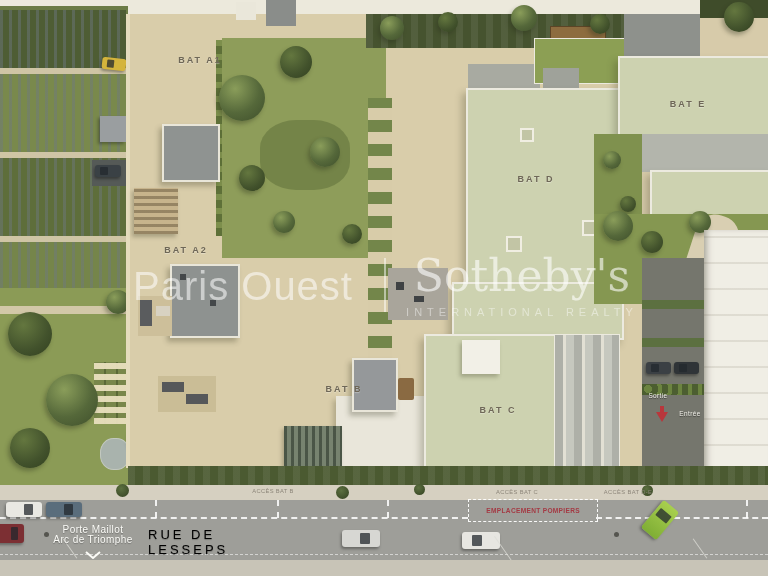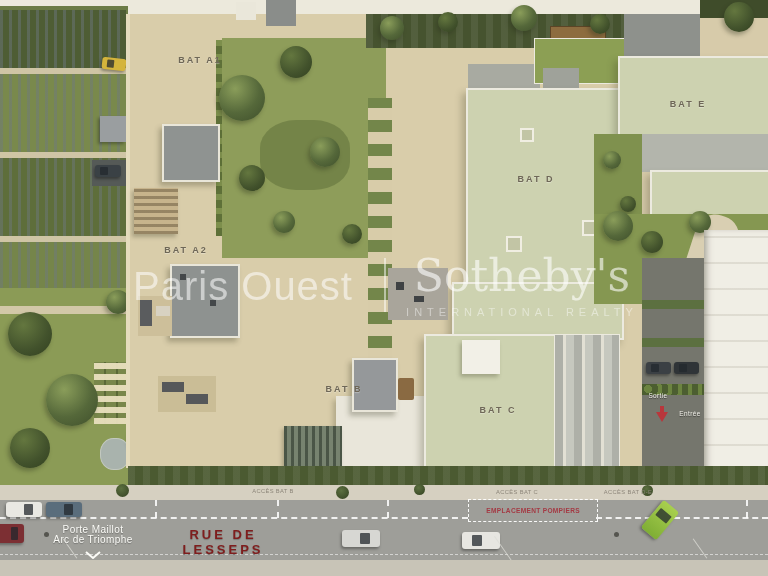--- a/index.html
+++ b/index.html
@@ -24,22 +24,22 @@
   .terr-stripes{background:repeating-linear-gradient(90deg,#aeb0a8 0 8px,#e2e0d4 8px 11px,#c6c8bf 11px 19px);}
   .pergola{background:repeating-linear-gradient(0deg, rgba(90,75,50,.45) 0 3px, rgba(0,0,0,0) 3px 7px), #c7b48c;}
   .pergola-dark{background:repeating-linear-gradient(90deg, rgba(30,40,30,.5) 0 3px, rgba(0,0,0,0) 3px 7px), #77836f;}
   .roof-sage{background:#cdd2b0;border:2px solid #eceadf;box-shadow:-4px 5px 7px rgba(60,60,35,.28);}
   .gray-roof{border:2px solid #e9e6d9;}
   .hedge-noise{background-image:repeating-linear-gradient(90deg, rgba(255,255,255,.07) 0 7px, transparent 7px 15px);}
   .micro{position:absolute;font-size:8px;color:#8d867a;letter-spacing:.5px;text-align:center;
          transform:scale(.72);transform-origin:center;white-space:nowrap;}
   .ramp-label{position:absolute;font-size:8px;color:#f2f1ea;letter-spacing:.5px;text-align:center;
          transform:scale(.8);transform-origin:center;white-space:nowrap;text-shadow:0 1px 1px rgba(0,0,0,.5);z-index:25;}
-  .street-name{position:absolute;left:148px;top:527px;width:150px;text-align:center;
-         font-size:13px;font-weight:700;letter-spacing:3px;color:#7f1d1d;z-index:20;
+  .street-name{position:absolute;left:148px;top:527px;width:150px;text-align:left;
+         font-size:13px;font-weight:400;letter-spacing:3px;color:#000000;z-index:20;
          text-shadow:0 1px 1px rgba(0,0,0,.25);}
   .direction{position:absolute;left:40px;top:525px;width:106px;text-align:center;color:#fbfbf7;z-index:20;}
   .direction .dl{font-size:10px;letter-spacing:.4px;line-height:10px;text-shadow:0 1px 1px rgba(0,0,0,.3);}
   .fire-box{position:absolute;left:468px;top:499px;width:128px;height:21px;
          border:1px dashed rgba(255,255,255,.95);display:flex;align-items:center;justify-content:center;z-index:20;}
   .fire-box span{font-size:8px;font-weight:700;color:#a43a44;letter-spacing:.4px;
          transform:scale(.82);white-space:nowrap;}
   .wm{position:absolute;z-index:60;color:rgba(255,255,255,.55);text-align:center;pointer-events:none;}
   .wm-left{left:116px;top:264px;width:254px;font-size:40px;font-family:"Liberation Sans",sans-serif;
          font-weight:400;letter-spacing:1px;}

